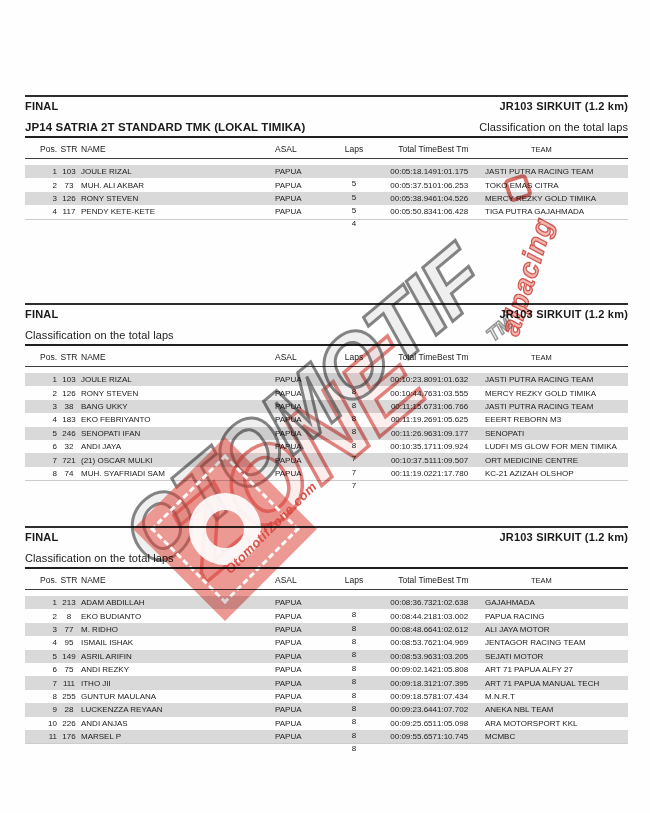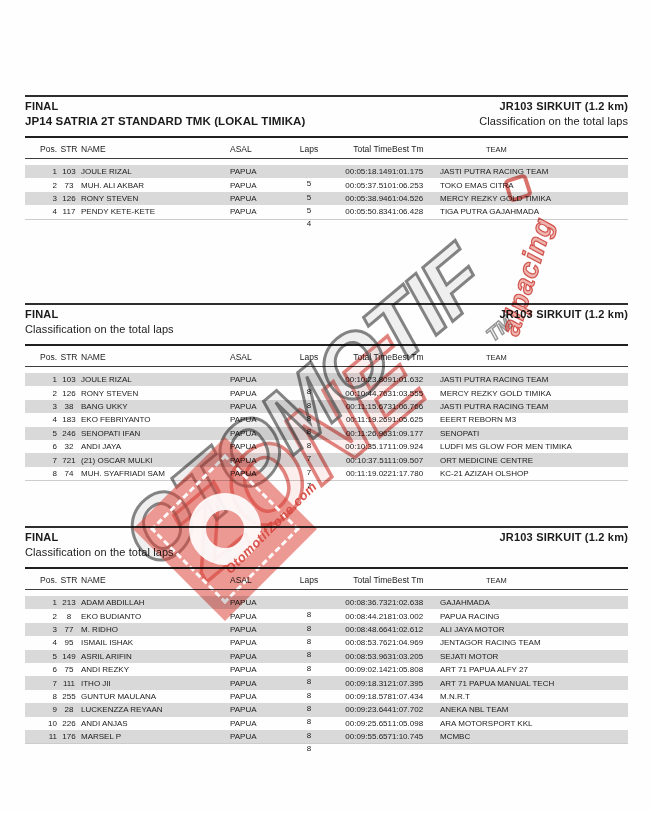--- a/index.html
+++ b/index.html
@@ -18,34 +18,34 @@
   .sec-2{top:303px;}
   .sec-3{top:526px;}
 
   .rule-top{border-top:2px solid #2e2e2e;height:0;}
   .rule-thick{border-top:2.4px solid #1f1f1f;height:0;}
   .rule-mid{border-top:1.6px solid #3c3c3c;height:0;margin-bottom:6px;}
   .rule-bot{border-top:1px solid #cccccc;height:0;}
 
   .hline1{height:18px;display:flex;justify-content:space-between;align-items:center;
           font-size:11px;font-weight:700;letter-spacing:.2px;}
-  .hline2{height:21px;display:flex;justify-content:space-between;
+  .hline2{height:21px;display:flex;justify-content:space-between;align-items:flex-end;
           font-size:11.5px;font-weight:700;padding-bottom:3px;letter-spacing:.1px;}
   .hline2 .cls{font-weight:400;font-size:11px;}
 
   .cols{height:20px;display:flex;align-items:flex-end;font-size:8.5px;padding-bottom:4px;color:#222;}
   .cols .c-team{font-size:7.5px;margin-left:46px;}
 
   .trow{display:flex;height:13.4px;align-items:center;font-size:8px;white-space:nowrap;}
   .trow.odd{background:#d9d9d9;}
 
   .c-pos {width:32px;text-align:right;flex:none;}
   .c-str {width:24px;text-align:center;flex:none;}
   .c-name{width:145px;flex:none;overflow:hidden;}
-  .c-asal{width:67px;padding-left:4px;flex:none;}
+  .c-asal{width:67px;padding-left:4px;flex:none;margin-left:45px;}
   .c-laps{width:32px;text-align:center;flex:none;margin-top:24px;}
   .c-total{width:67px;text-align:right;flex:none;}
   .c-best{width:45px;padding-right:3px;flex:none;}
   .c-team{flex:1;padding-left:3px;overflow:hidden;}
 
   
   #watermark{position:absolute;inset:0;pointer-events:none;mix-blend-mode:multiply;z-index:5;}
   .wm-word{position:absolute;font-style:italic;font-weight:900;white-space:nowrap;
            transform-origin:0 50%;line-height:1;}
   .wm-red{left:185px;top:500px;font-size:105px;transform:rotate(-40deg);

